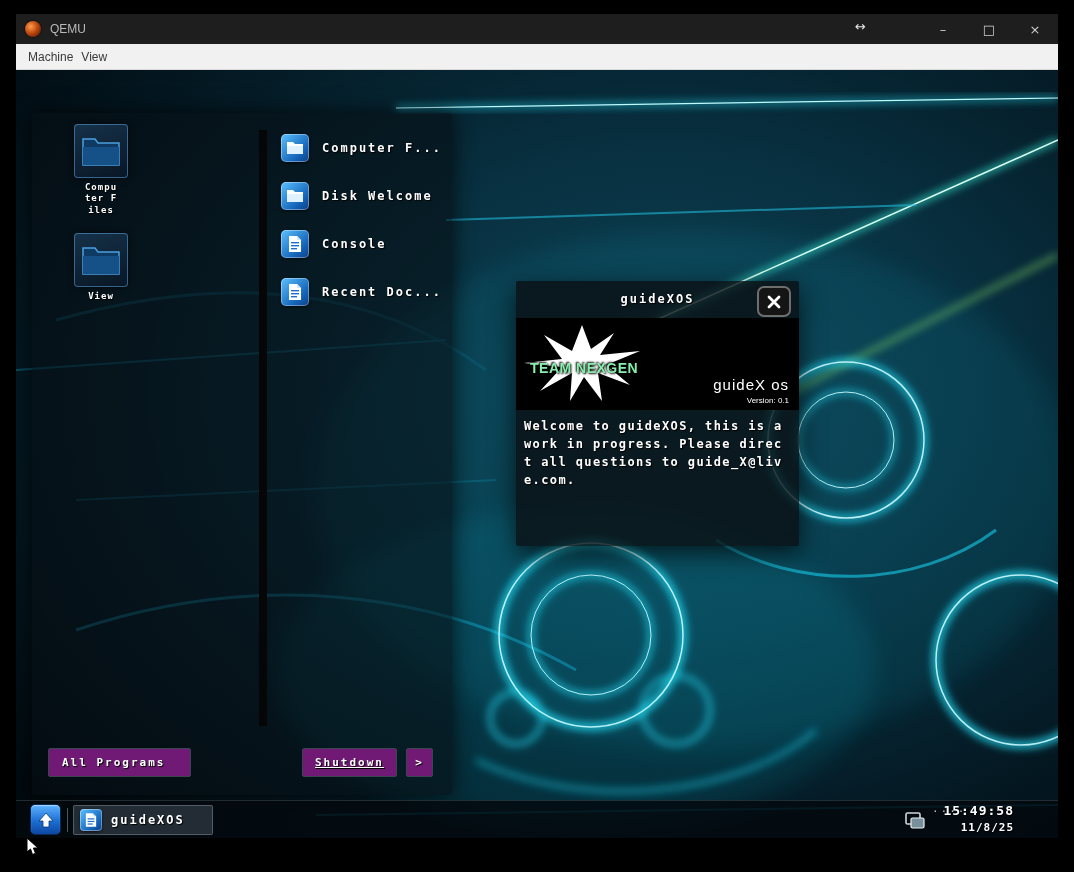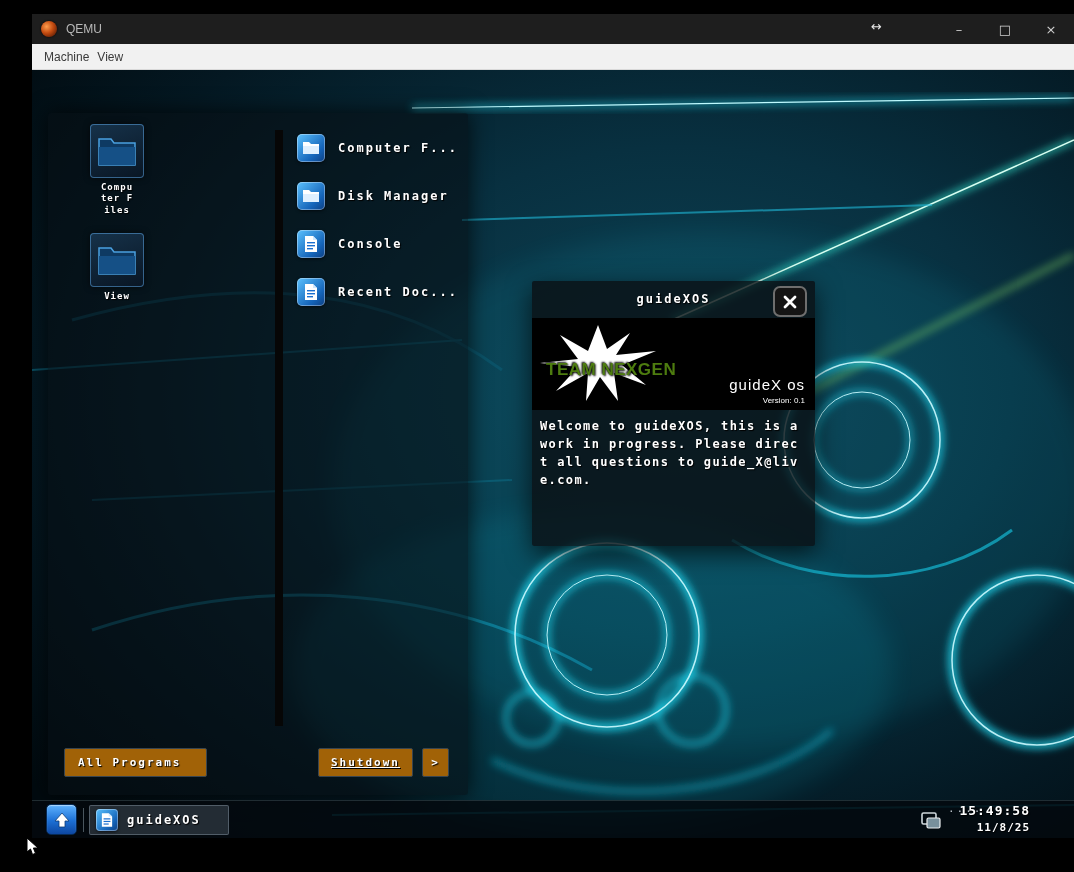--- a/index.html
+++ b/index.html
@@ -1,20 +1,20 @@
 <!DOCTYPE html>
 <html><head>
 <meta charset="utf-8">
 <style>
   html,body{margin:0;padding:0;background:#000;}
   .screen{position:relative;width:1074px;height:872px;background:#000;overflow:hidden;
           font-family:"DejaVu Sans Mono",monospace;}
 
   
-  .qemu-window{position:absolute;left:32px;top:14px;width:1042px;height:824px;background:#111;}
+  .qemu-window{position:absolute;left:16px;top:14px;width:1042px;height:824px;background:#111;}
   .titlebar{position:relative;height:30px;background:#1e1e1e;display:flex;align-items:center;}
   .qemu-logo{width:16px;height:16px;border-radius:50%;margin-left:9px;
              background:radial-gradient(circle at 35% 35%,#ff9d4d 0%,#c24a10 45%,#3a0d00 100%);
              box-shadow:0 0 2px #000;}
   .qemu-title{margin-left:9px;color:#b9b9b9;font-family:"Liberation Sans",sans-serif;font-size:12px;}
   .resize-arrow{position:absolute;left:839px;top:5px;color:#e8e8e8;font-family:"DejaVu Sans",sans-serif;
                 font-size:13px;}
   .win-controls{position:absolute;right:0;top:0;height:30px;display:flex;}
   .wc{width:46px;height:30px;display:flex;align-items:center;justify-content:center;
       color:#cfcfcf;font-family:"DejaVu Sans",sans-serif;font-size:13px;cursor:default;}
@@ -37,39 +37,39 @@
                  display:flex;align-items:center;justify-content:center;}
   .shortcut-label{margin-top:4px;color:#fff;font-size:9px;font-weight:bold;letter-spacing:1px;
                   text-shadow:1px 1px 1px #000;line-height:1.25;}
   .shortcut-label span{display:inline-block;width:36px;word-break:break-all;}
   .sm-item{position:absolute;left:249px;height:30px;display:flex;align-items:center;gap:13px;cursor:default;}
   .tile{width:28px;height:28px;border-radius:5px;flex:0 0 auto;
         background:linear-gradient(135deg,#5bc2ff 0%,#1463b8 70%,#0d3f82 100%);
         box-shadow:inset 0 0 0 1px rgba(255,255,255,0.35),0 1px 3px rgba(0,0,0,0.6);
         display:flex;align-items:center;justify-content:center;}
   .sm-label{color:#fff;font-size:12px;font-weight:bold;letter-spacing:2px;text-shadow:1px 1px 1px #000;white-space:nowrap;}
-  .sm-btn{position:absolute;top:635px;height:29px;background:#a16207;border:1px solid #39454f;border-radius:2px;
+  .sm-btn{position:absolute;top:635px;height:29px;background:#701a75;border:1px solid #39454f;border-radius:2px;
           color:#fff;font-size:11px;font-weight:bold;letter-spacing:2px;display:flex;align-items:center;
           text-shadow:1px 1px 1px #000;cursor:default;box-sizing:border-box;}
   .btn-allprograms{left:16px;width:143px;padding-left:13px;}
   .btn-shutdown{left:270px;width:95px;justify-content:center;text-decoration:underline;}
   .btn-more{left:374px;width:27px;justify-content:center;}
 
   
   .dialog{position:absolute;left:500px;top:211px;width:283px;height:265px;z-index:3;
           background:rgba(10,14,18,0.80);box-shadow:0 8px 26px rgba(0,0,0,0.7);border-radius:2px;}
   .dialog-titlebar{position:relative;height:37px;}
   .dialog-title{position:absolute;left:0;right:0;top:11px;text-align:center;color:#fff;font-size:12px;
                 font-weight:bold;letter-spacing:2px;text-shadow:1px 1px 1px #000;}
   .dialog-close{position:absolute;right:8px;top:5px;width:30px;height:27px;background:#151515;
                 border:2px solid #6e6e6e;border-radius:7px;display:flex;align-items:center;justify-content:center;cursor:default;}
   .logo-block{position:relative;height:92px;background:#000;overflow:hidden;}
   .starburst{position:absolute;left:6px;top:4px;}
-  .logo-text{position:absolute;left:14px;top:42px;color:#4d7c0f;font-family:"Liberation Sans",sans-serif;
-             font-weight:bold;font-size:17px;letter-spacing:0.5px;
+  .logo-text{position:absolute;left:14px;top:42px;color:#86efac;font-family:"Liberation Sans",sans-serif;
+             font-weight:bold;font-size:14px;letter-spacing:0.5px;
              text-shadow:1px 1px 2px #000,-1px -1px 2px #000;}
   .brand{position:absolute;right:10px;top:58px;color:#fff;font-family:"Liberation Sans",sans-serif;
          font-weight:normal;font-size:15px;letter-spacing:1px;}
   .version{position:absolute;right:10px;top:78px;color:#fff;font-family:"Liberation Sans",sans-serif;font-size:8px;}
   .dialog-body{padding:7px 8px 0 8px;color:#fff;font-size:12px;font-weight:bold;letter-spacing:1.4px;
                line-height:1.5;word-break:break-all;text-shadow:1px 1px 1px #000;}
   .dialog-link{padding:0 8px;margin-top:13px;color:#fff;font-size:12px;font-weight:bold;letter-spacing:1.4px;
                text-shadow:1px 1px 1px #000;cursor:default;}
 
   
@@ -202,21 +202,21 @@
           </span>
           <span class="sm-label">Computer F...</span>
         </div>
         <div class="sm-item" style="top:68px;">
           <span class="tile">
             <svg width="18" height="14" viewBox="0 0 18 14">
               <path d="M1,1 h6 l2,2 h8 v10 h-16 z" fill="#fff"></path>
               <path d="M1,5 h16 v8 h-16 z" fill="#dff0ff"></path>
             </svg>
           </span>
-          <span class="sm-label">Disk Manager</span>
+          <span class="sm-label">Disk Welcome</span>
         </div>
         <div class="sm-item" style="top:116px;">
           <span class="tile">
             <svg width="14" height="16" viewBox="0 0 14 16">
               <path d="M1,0 h8 l4,4 v12 h-12 z" fill="#fff"></path>
               <path d="M9,0 l4,4 h-4 z" fill="#cfe8ff"></path>
               <rect x="3" y="6" width="8" height="1.4" fill="#1a6fd0"></rect>
               <rect x="3" y="9" width="8" height="1.4" fill="#1a6fd0"></rect>
               <rect x="3" y="12" width="6" height="1.4" fill="#1a6fd0"></rect>
             </svg>

